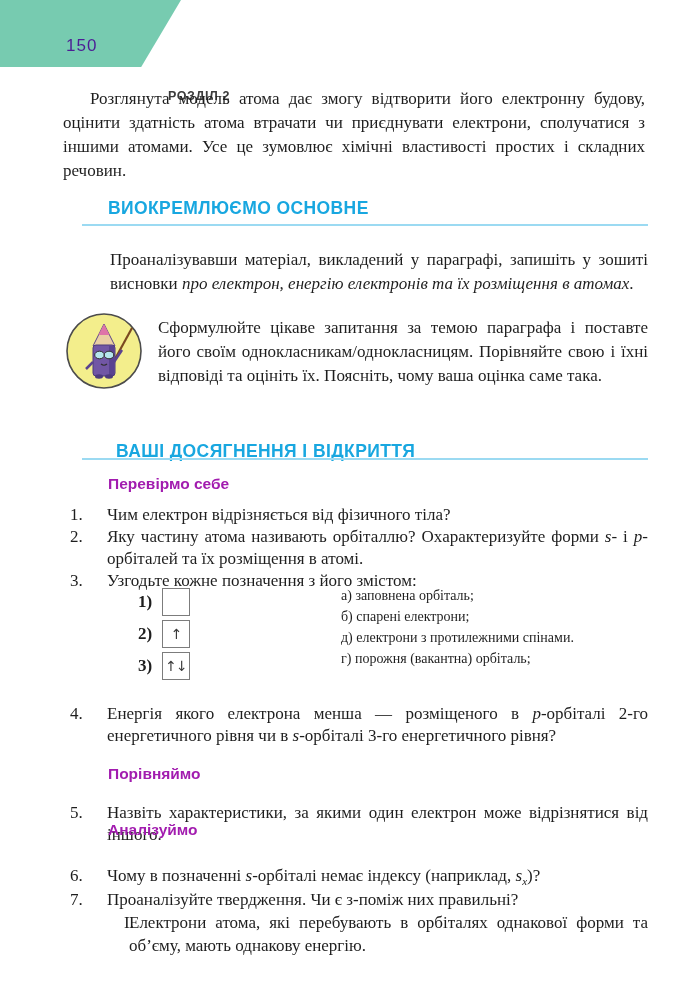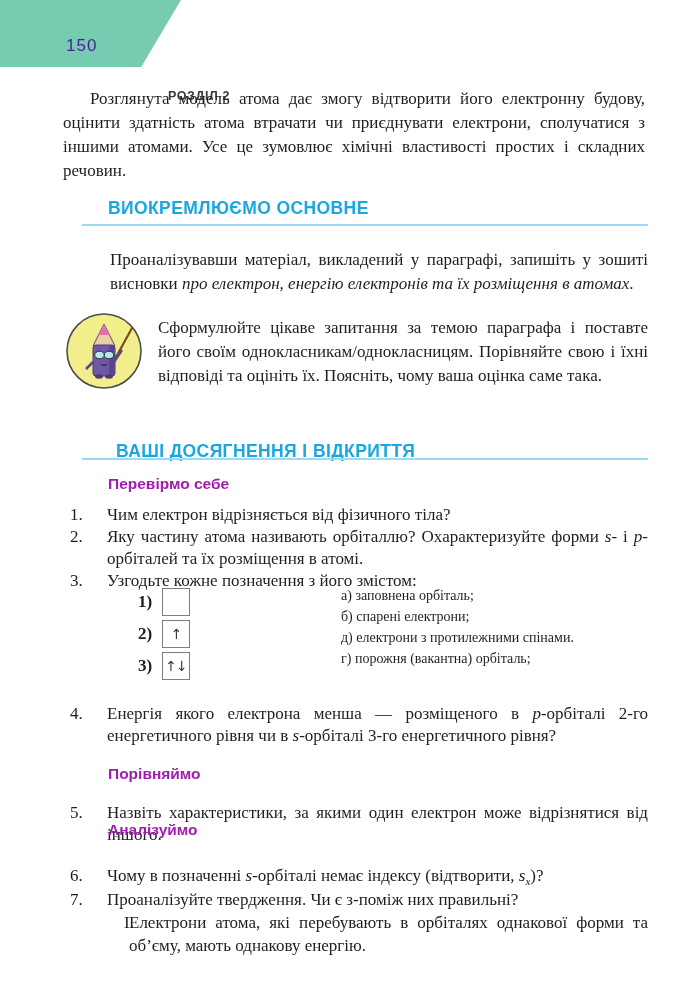--- a/index.html
+++ b/index.html
@@ -134,21 +134,21 @@
 
   <div class="abs q" style="top:802px">
     <span class="qnum">5.</span>
     <div class="qtext">Назвіть характеристики, за якими один електрон може відрізнятися від іншого.</div>
   </div>
 
   <h3 class="abs subhead" style="left:108px;top:821px;margin:0">Аналізуймо</h3>
 
   <div class="abs q" style="top:865px">
     <span class="qnum">6.</span>
-    <div class="qtext"><span>Чому в позначенні </span><span class="it">s</span><span>-орбіталі немає індексу (відтворити, </span><span class="it">s</span><sub class="it">x</sub><span>)?</span></div>
+    <div class="qtext"><span>Чому в позначенні </span><span class="it">s</span><span>-орбіталі немає індексу (наприклад, </span><span class="it">s</span><sub class="it">x</sub><span>)?</span></div>
   </div>
 
   <div class="abs q" style="top:889px">
     <span class="qnum">7.</span>
     <div class="qtext">Проаналізуйте твердження. Чи є з-поміж них правильні?</div>
   </div>
 
   <div class="abs sub7">
     <span class="qnum">I.</span>
     <div class="qtext">Електрони атома, які перебувають в орбіталях однакової форми та об’єму, мають однакову енергію.</div>

